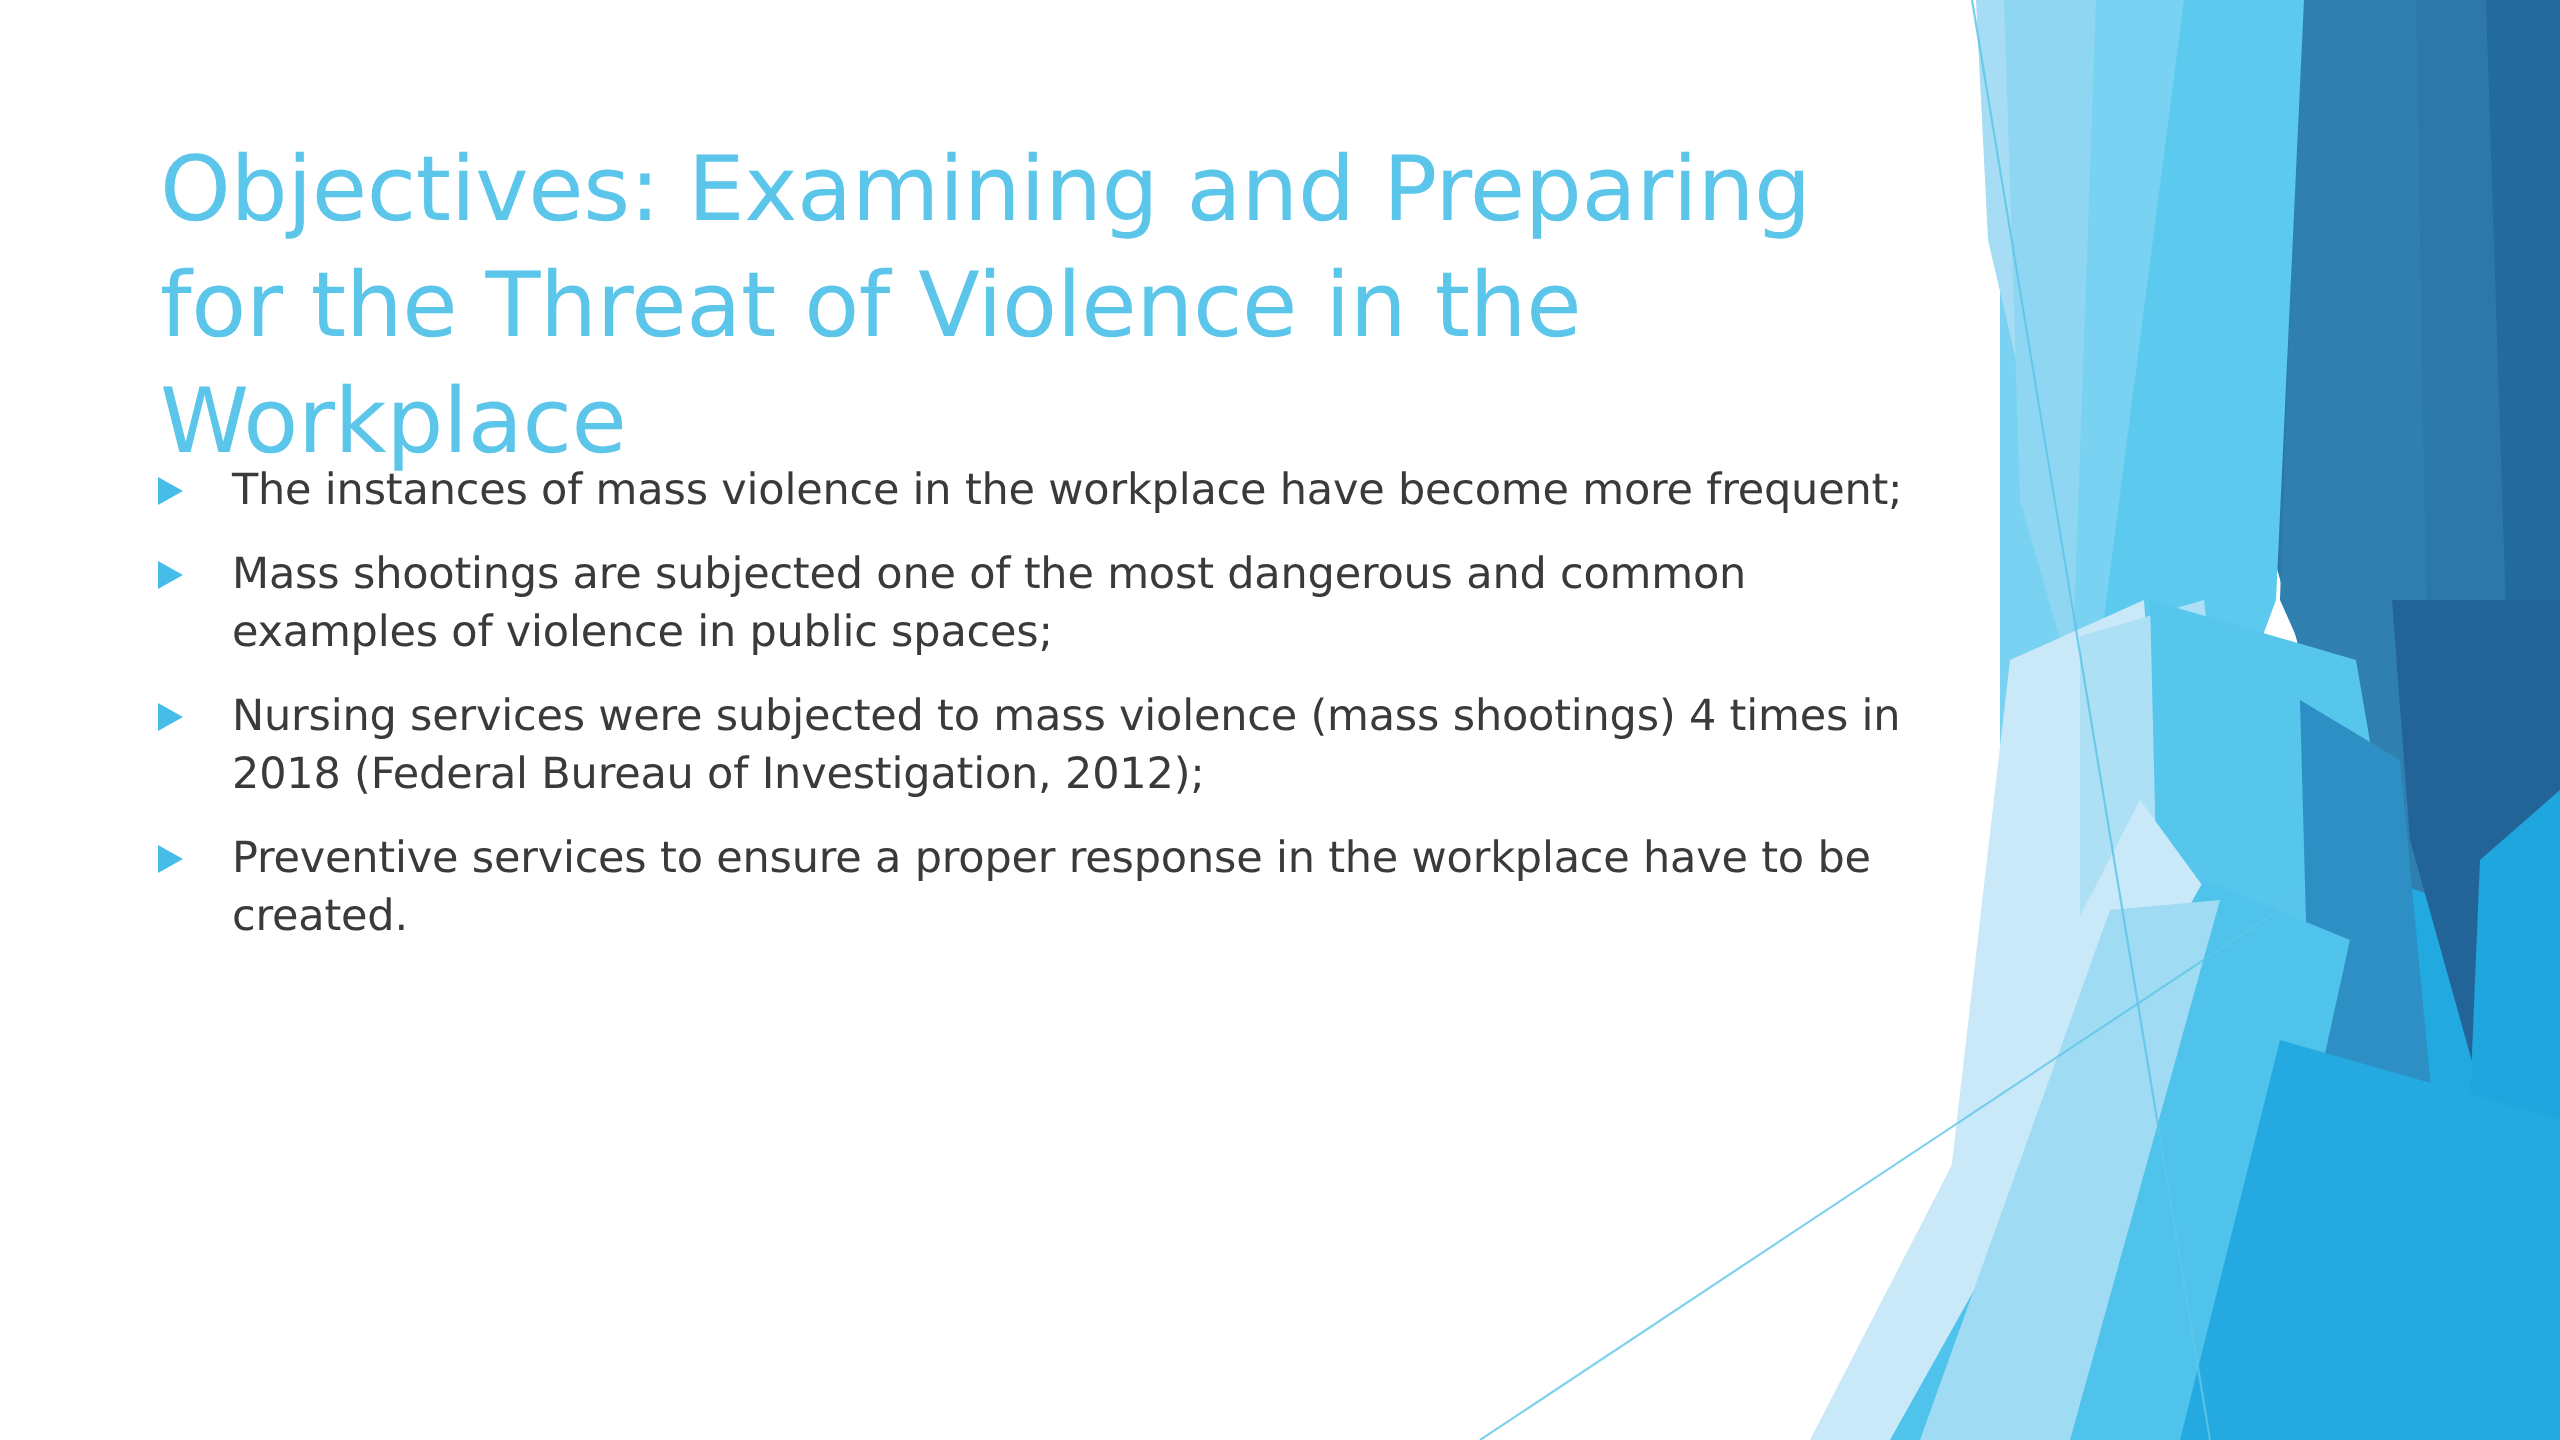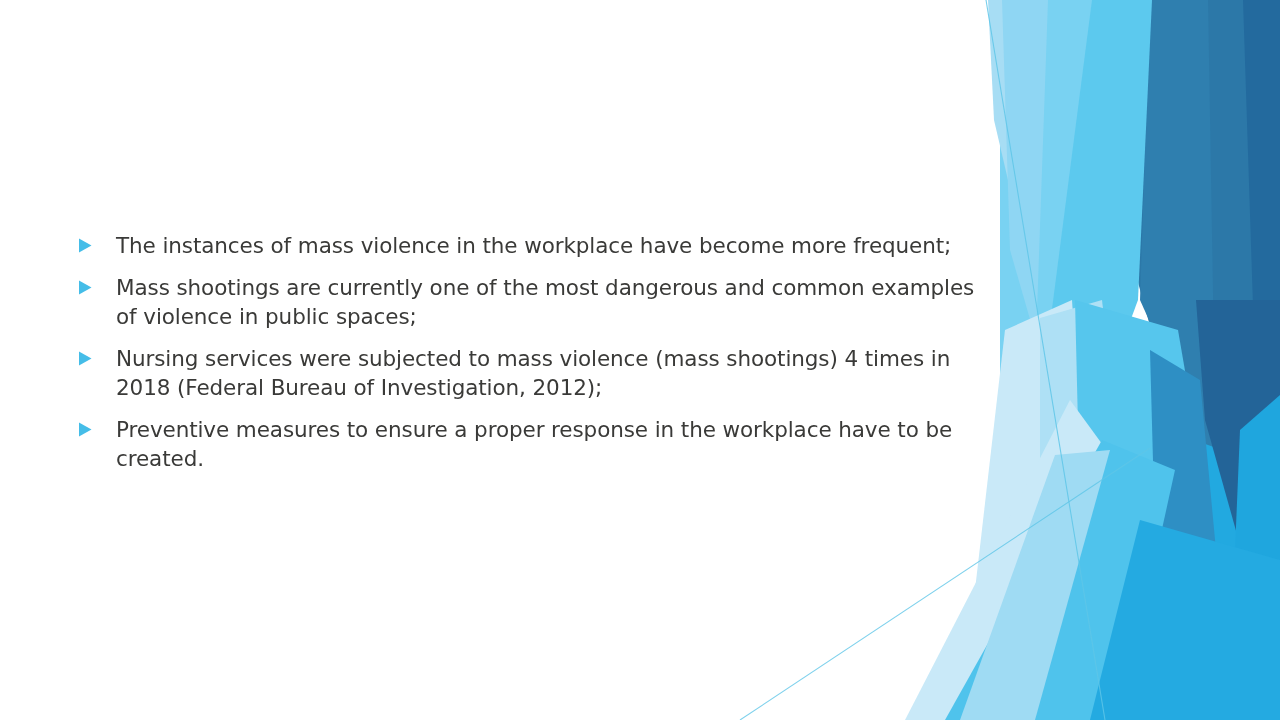--- a/index.html
+++ b/index.html
@@ -120,54 +120,55 @@
     <polygon points="1140,520 1280,560 1280,720 1090,720" fill="#24AAE1"></polygon>
 
     <line x1="986" y1="0" x2="1105" y2="720" stroke="#5FC6E8" stroke-width="1.1" opacity="0.85"></line>
 
     <line x1="1150" y1="448" x2="740" y2="720" stroke="#5FC6E8" stroke-width="1.1" opacity="0.8"></line>
 
   </svg>
 
   <div id="content">
 
+    <h1 id="slide-title">Objectives: Examining and Preparing for the Threat of Violence in the Workplace</h1>
 
     <ul id="bullet-list">
 
       <li class="bullet-item">
         <span class="bullet-marker">
           <svg width="15" height="15" viewBox="0 0 15 15" xmlns="http://www.w3.org/2000/svg">
             <polygon points="1,0.5 13.5,7.5 1,14.5" fill="#45BDE8"></polygon>
           </svg>
         </span>
         <span class="bullet-text">The instances of mass violence in the workplace have become more frequent;</span>
       </li>
 
       <li class="bullet-item">
         <span class="bullet-marker">
           <svg width="15" height="15" viewBox="0 0 15 15" xmlns="http://www.w3.org/2000/svg">
             <polygon points="1,0.5 13.5,7.5 1,14.5" fill="#45BDE8"></polygon>
           </svg>
         </span>
-        <span class="bullet-text">Mass shootings are currently one of the most dangerous and common examples of violence in public spaces;</span>
+        <span class="bullet-text">Mass shootings are subjected one of the most dangerous and common examples of violence in public spaces;</span>
       </li>
 
       <li class="bullet-item">
         <span class="bullet-marker">
           <svg width="15" height="15" viewBox="0 0 15 15" xmlns="http://www.w3.org/2000/svg">
             <polygon points="1,0.5 13.5,7.5 1,14.5" fill="#45BDE8"></polygon>
           </svg>
         </span>
         <span class="bullet-text">Nursing services were subjected to mass violence (mass shootings) 4 times in 2018 (Federal Bureau of Investigation, 2012);</span>
       </li>
 
       <li class="bullet-item">
         <span class="bullet-marker">
           <svg width="15" height="15" viewBox="0 0 15 15" xmlns="http://www.w3.org/2000/svg">
             <polygon points="1,0.5 13.5,7.5 1,14.5" fill="#45BDE8"></polygon>
           </svg>
         </span>
-        <span class="bullet-text">Preventive measures to ensure a proper response in the workplace have to be created.</span>
+        <span class="bullet-text">Preventive services to ensure a proper response in the workplace have to be created.</span>
       </li>
 
     </ul>
   </div>
 </div>
 
 </body></html>

